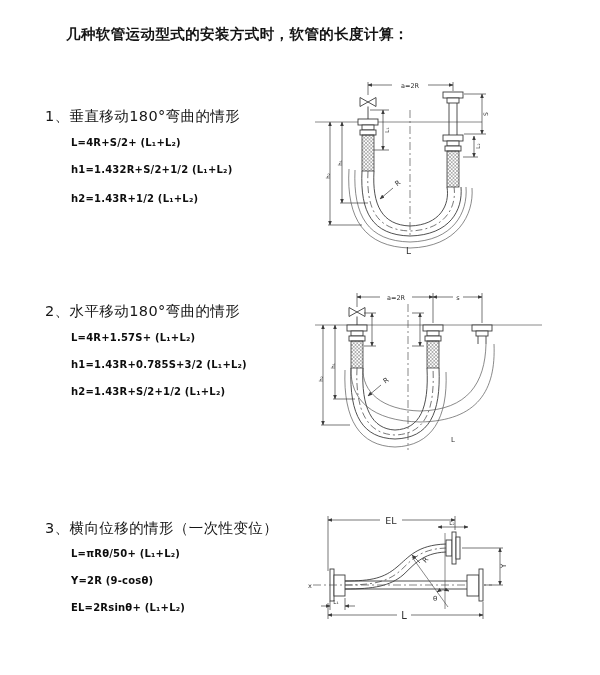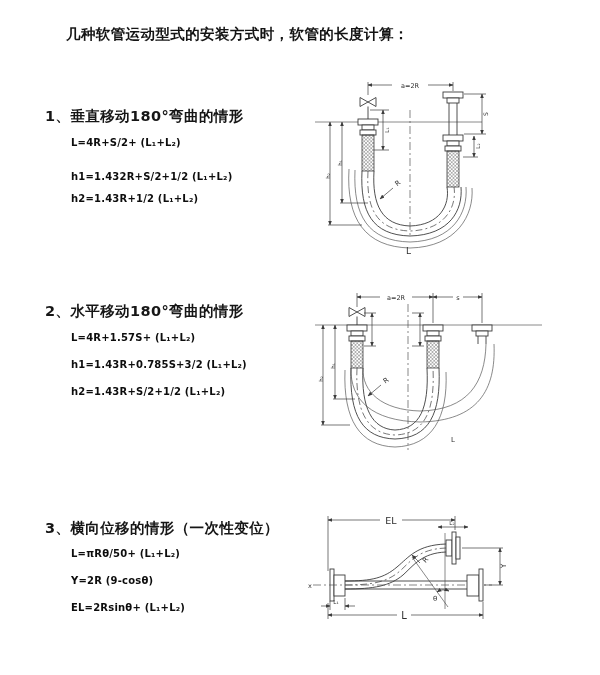--- a/index.html
+++ b/index.html
@@ -5,21 +5,21 @@
   html,body{margin:0;padding:0;}
   body{
     width:600px;height:675px;background:#ffffff;position:relative;overflow:hidden;
     font-family:"DejaVu Sans","Liberation Sans",sans-serif;
   }
   .abs{position:absolute;}
   .doc-title{
     left:33px;top:25px;font-size:14.5px;font-weight:700;color:#141414;letter-spacing:.4px;margin-left:33px;
   }
   .sec-heading{
-    font-size:14.5px;font-weight:700;color:#161616;letter-spacing:.4px;
+    font-size:14.5px;font-weight:400;color:#161616;letter-spacing:.4px;
   }
   .formula{
     font-size:10px;font-weight:700;color:#0d0d0d;letter-spacing:.2px;
     font-family:"DejaVu Sans",sans-serif;
   }
   svg{display:block;}
   svg text{font-family:"DejaVu Sans",sans-serif;fill:#2e2e2e;}
   svg .ln{stroke:#3c3c3c;stroke-width:.9;fill:none;}
   svg .thin{stroke:#4a4a4a;stroke-width:.65;fill:none;}
   svg .dim{stroke:#3c3c3c;stroke-width:.7;fill:none;}
@@ -28,21 +28,21 @@
   svg .fit{stroke:#3c3c3c;stroke-width:.9;fill:#ffffff;}
   svg .lblbg{fill:#ffffff;stroke:none;}
 </style>
 </head>
 <body>
 
 <div class="abs doc-title">几种软管运动型式的安装方式时，软管的长度计算：</div>
 
 <div class="abs sec-heading" style="left:45px;top:107px">1、垂直移动180°弯曲的情形</div>
 <div class="abs formula" style="left:71px;top:137px">L=4R+S/2+ (L₁+L₂)</div>
-<div class="abs formula" style="left:71px;top:171px">h1=1.432R+S/2+1/2 (L₁+L₂)</div>
+<div class="abs formula" style="left:71px;top:164px">h1=1.432R+S/2+1/2 (L₁+L₂)</div>
 <div class="abs formula" style="left:71px;top:193px">h2=1.43R+1/2 (L₁+L₂)</div>
 
 <div class="abs sec-heading" style="left:45px;top:302px">2、水平移动180°弯曲的情形</div>
 <div class="abs formula" style="left:71px;top:332px">L=4R+1.57S+ (L₁+L₂)</div>
 <div class="abs formula" style="left:71px;top:359px">h1=1.43R+0.785S+3/2 (L₁+L₂)</div>
 <div class="abs formula" style="left:71px;top:386px">h2=1.43R+S/2+1/2 (L₁+L₂)</div>
 
 <div class="abs sec-heading" style="left:45px;top:519px">3、横向位移的情形（一次性变位）</div>
 <div class="abs formula" style="left:71px;top:548px">L=πRθ/50+ (L₁+L₂)</div>
 <div class="abs formula" style="left:71px;top:575px">Y=2R (9-cosθ)</div>

